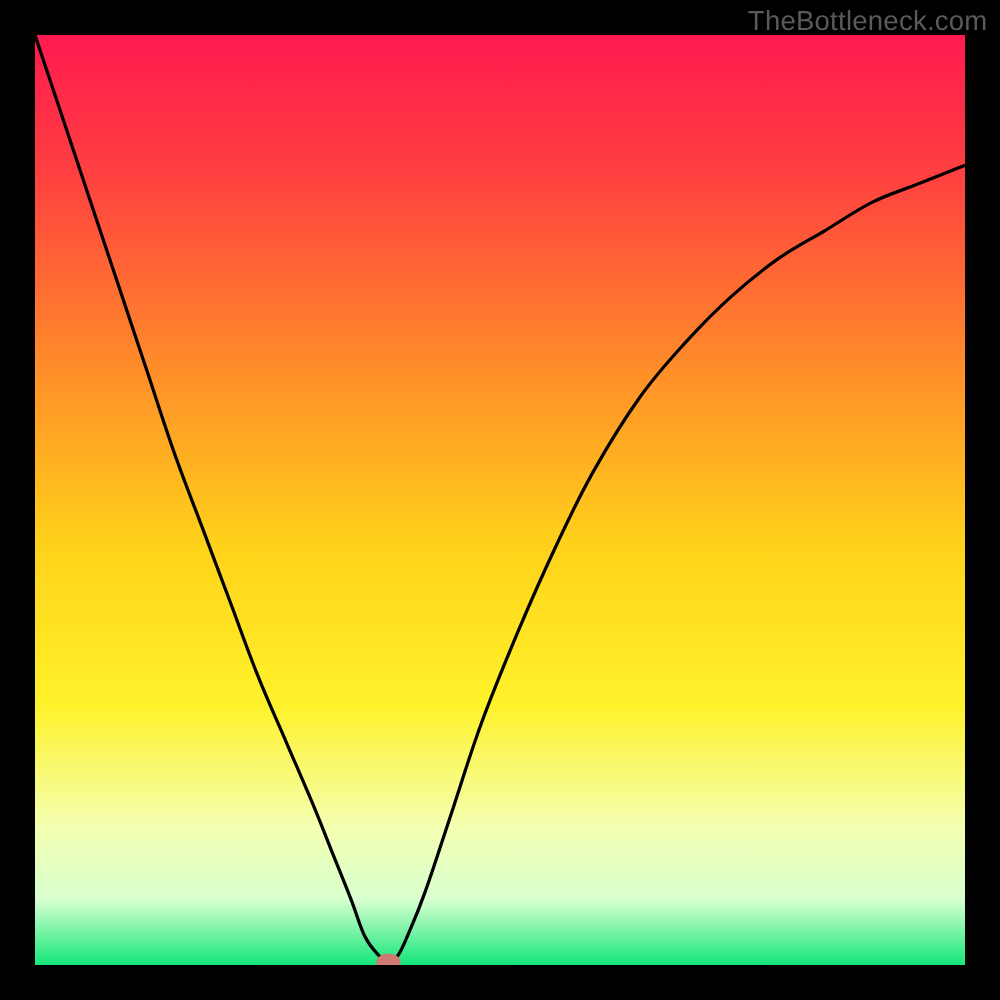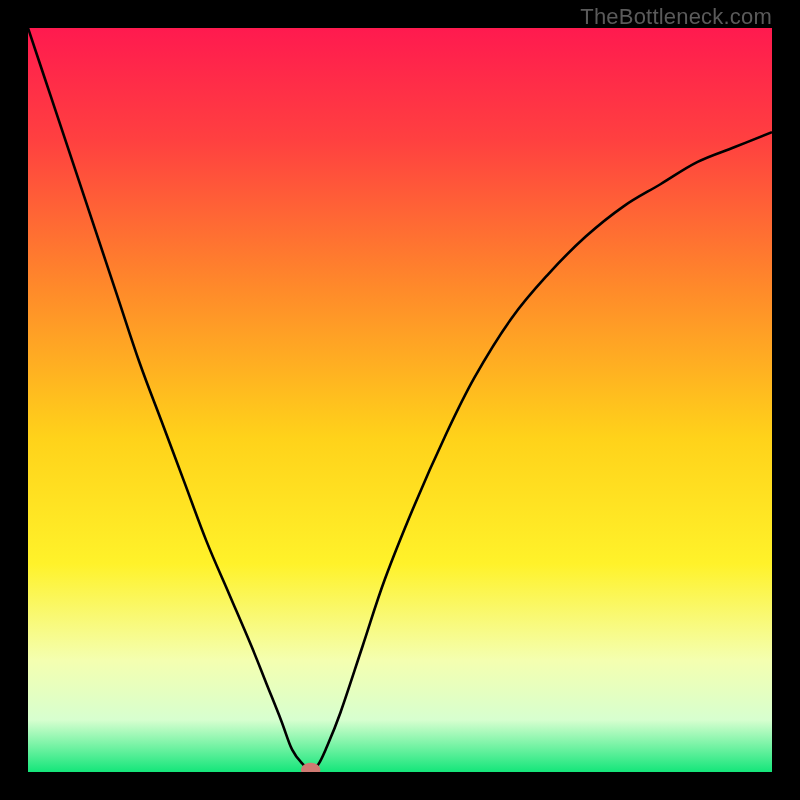--- a/index.html
+++ b/index.html
@@ -8,21 +8,21 @@
     width: 800px;
     height: 800px;
     background: #000;
     position: relative;
     overflow: hidden;
     font-family: Arial, Helvetica, sans-serif;
   }
   .watermark {
     position: absolute;
     top: 4px;
-    right: 28px;
+    right: 10px;
     color: #5a5a5a;
     font-size: 22px;
     font-weight: 500;
     z-index: 10;
     letter-spacing: 0.2px;
   }
   .frame {
     position: absolute;
     left: 28px;
     top: 28px;

